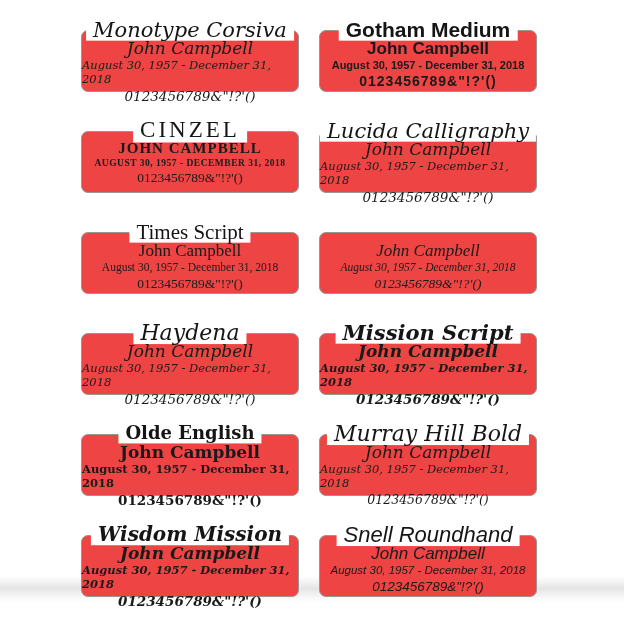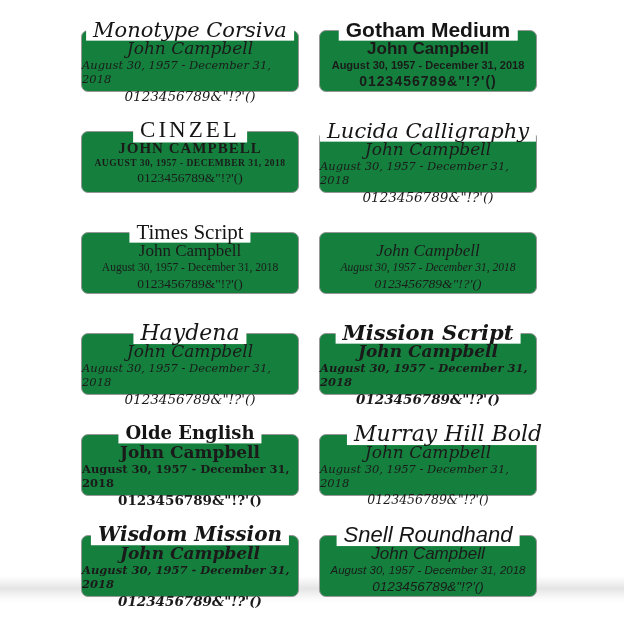--- a/index.html
+++ b/index.html
@@ -35,21 +35,21 @@
     row-gap: 39px;
     z-index: 1;
   }
 
   .card {
     position: relative;
     box-sizing: border-box;
     width: 218px; height: 62px;
     border: 1.5px solid #979797;
     border-radius: 7px;
-    background: #15803d;
+    background: #ef4444;
     padding-left: 47px;
   }
   .card .title {
     position: absolute;
     top: 0; left: 50%;
     transform: translate(-50%, -56%);
     background: #ffffff;
     padding: 0 7px;
     line-height: 1.05;
     white-space: nowrap;
@@ -84,21 +84,21 @@
   .f-lucida      { font-family: "DejaVu Serif", serif; font-style: italic; }
   .f-times       { font-family: "Liberation Serif", serif; }
   .f-timesitalic { font-family: "Liberation Serif", serif; font-style: italic; }
   .f-haydena     { font-family: "DejaVu Serif", serif; font-style: italic; }
   .f-haydena .title { font-size: 22px; }
   .f-mission     { font-family: "DejaVu Serif", serif; font-style: italic; font-weight: 700; }
   .f-olde        { font-family: "DejaVu Serif", serif; font-weight: 700; }
   .f-olde .title { font-size: 18px; }
   .f-olde .chars { font-weight: 700; }
   .f-murray      { font-family: "DejaVu Serif", serif; font-style: italic; }
-  .f-murray .title { font-size: 22px; margin-left: 20px; }
+  .f-murray .title { font-size: 22px; }
   .f-murray .chars { font-size: 12.5px; }
   .f-wisdom      { font-family: "DejaVu Serif", serif; font-style: italic; font-weight: 700; }
   .f-wisdom .title { font-size: 20px; }
   .f-snell       { font-family: Liberation Sans, sans-serif; font-style: italic; }
   .f-snell .title { font-size: 22px; }
 </style>
 </head>
 <body>
 
 <div class="page">

